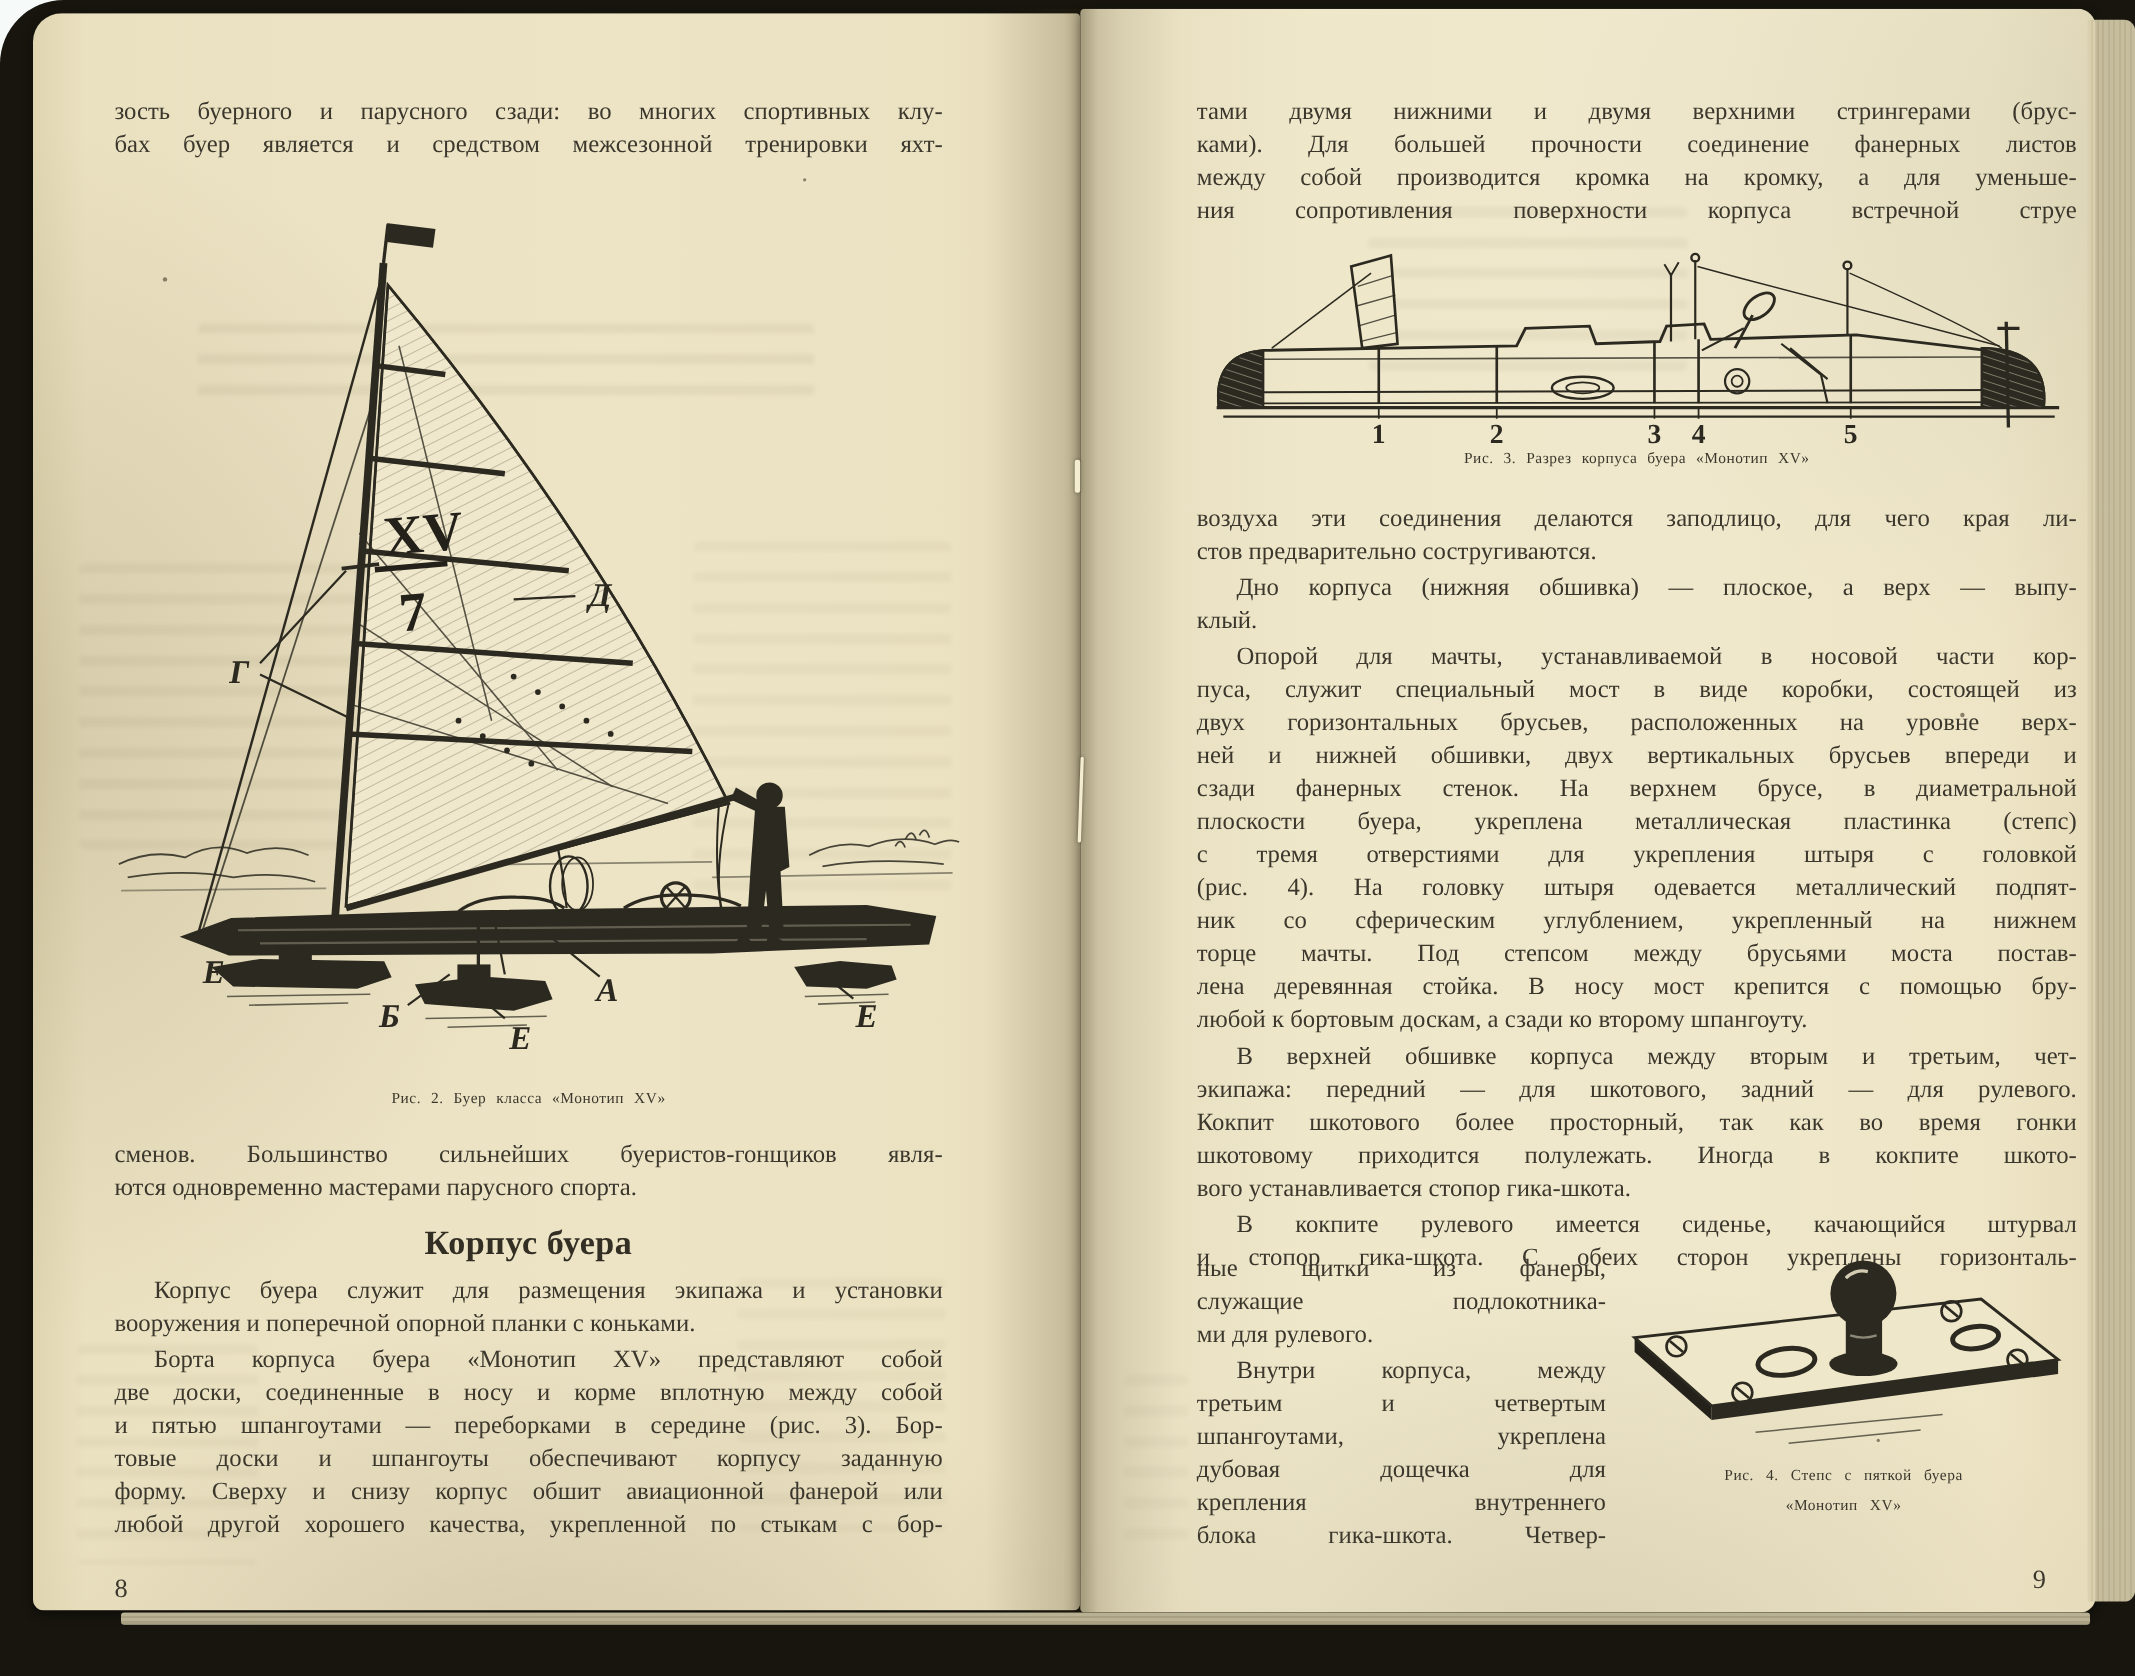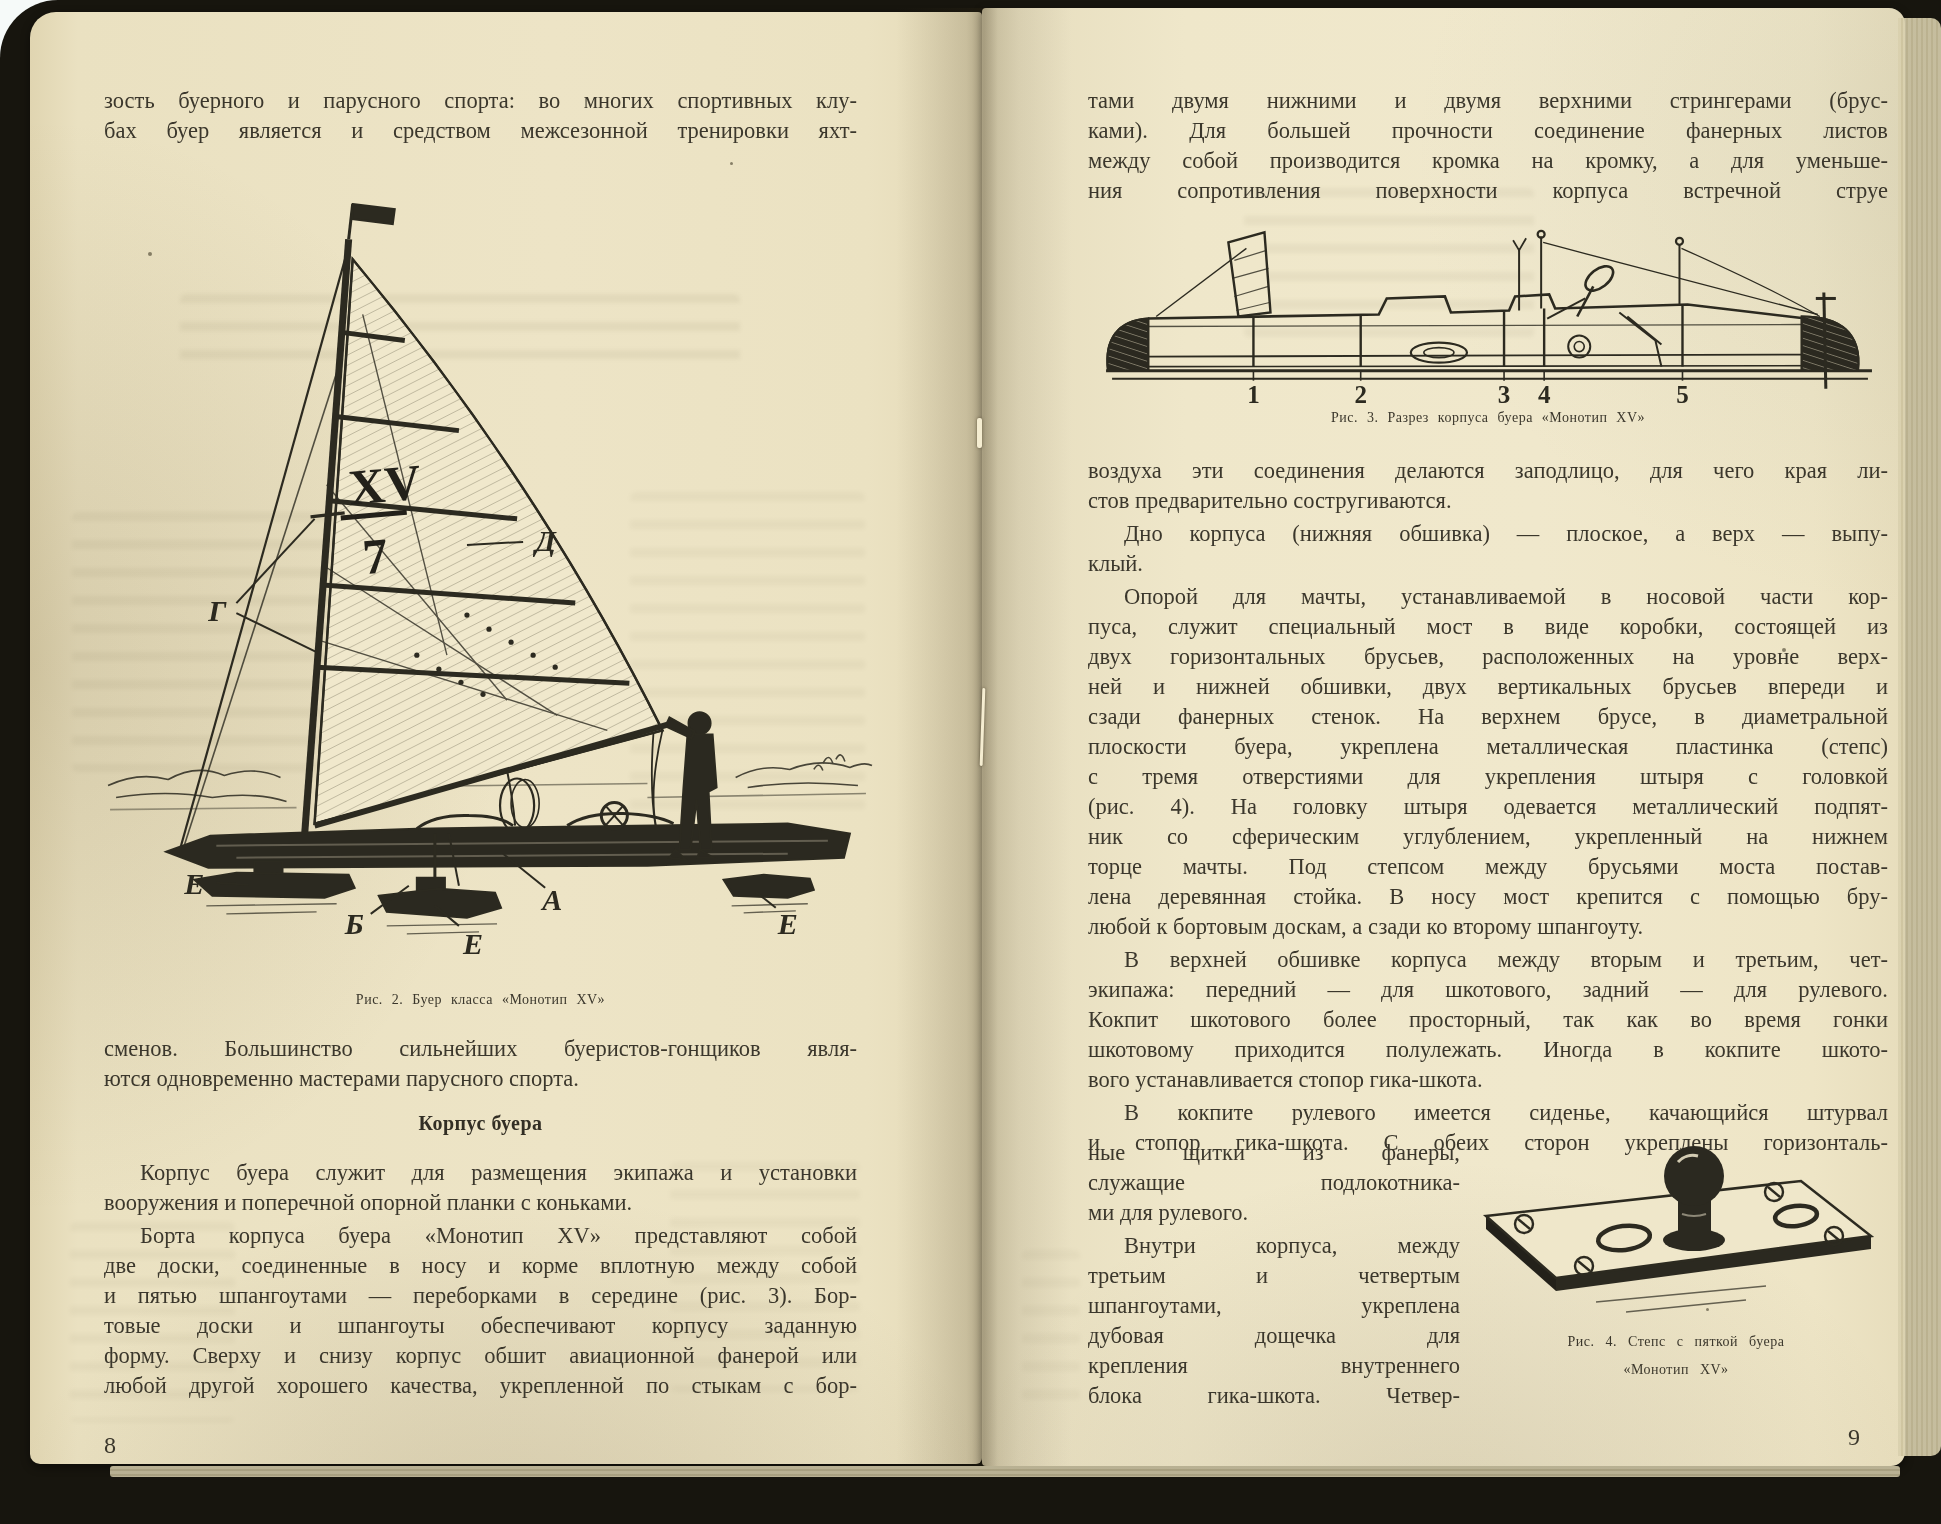--- a/index.html
+++ b/index.html
@@ -58,21 +58,21 @@
   }
   .line.lastleft{text-align-last:left;}
   .line.indent{text-indent:36px;}
   .para + .para{margin-top:3px;}
   .abs{position:absolute;}
   .caption{
     font-size:14px;text-align:center;letter-spacing:.5px;word-spacing:5px;
     color:var(--ink,#3b372c);
   }
   .heading{
-    font-size:20px;font-weight:bold;text-align:center;letter-spacing:.5px;
+    font-size:31px;font-weight:bold;text-align:center;letter-spacing:.5px;
     color:var(--ink_dark,#322e24);
   }
   .pagenum{font-size:24px;color:var(--ink,#3b372c);}
   .ghost{
     position:absolute;pointer-events:none;border-radius:6px;
     background:repeating-linear-gradient(180deg, rgba(108,98,66,.65) 0 9px, rgba(108,98,66,0) 9px 28px);
     filter:blur(2px);
   }
   .speck{position:absolute;border-radius:50%;background:rgba(52,46,28,.55);}
   svg text{font-family:"Liberation Serif", serif;}
@@ -89,21 +89,21 @@
   <div class="ghost" style="left:150px;top:282px;width:560px;height:72px;opacity:.12;"></div>
   <div class="ghost" style="left:42px;top:500px;width:330px;height:260px;opacity:.10;"></div>
   <div class="ghost" style="left:600px;top:480px;width:235px;height:330px;opacity:.08;"></div>
   <div class="ghost" style="left:40px;top:1210px;width:165px;height:200px;opacity:.08;"></div>
   <div class="ghost" style="left:640px;top:1150px;width:190px;height:230px;opacity:.07;"></div>
   <div class="speck" style="left:118px;top:240px;width:4px;height:4px;"></div>
   <div class="speck" style="left:700px;top:150px;width:3px;height:3px;"></div>
 
   <div class="abs" style="left:74px;top:74px;width:753px;">
       <div class="para">
-        <div class="line">зость буерного и парусного спорта: во многих спортивных клу-</div>
+        <div class="line">зость буерного и парусного сзади: во многих спортивных клу-</div>
         <div class="line">бах буер является и средством межсезонной тренировки яхт-</div>
       </div>
     </div>
 
   <div class="abs" style="left:56px;top:172px;width:792px;height:788px;">
     <svg width="792" height="788" viewBox="0 0 790 786">
       <defs>
         <pattern id="sailhatch" width="9" height="9" patternUnits="userSpaceOnUse" patternTransform="rotate(63)">
           <line x1="0" y1="0" x2="0" y2="9" stroke="rgba(58,52,38,.30)" stroke-width="1.6"></line>
         </pattern>

